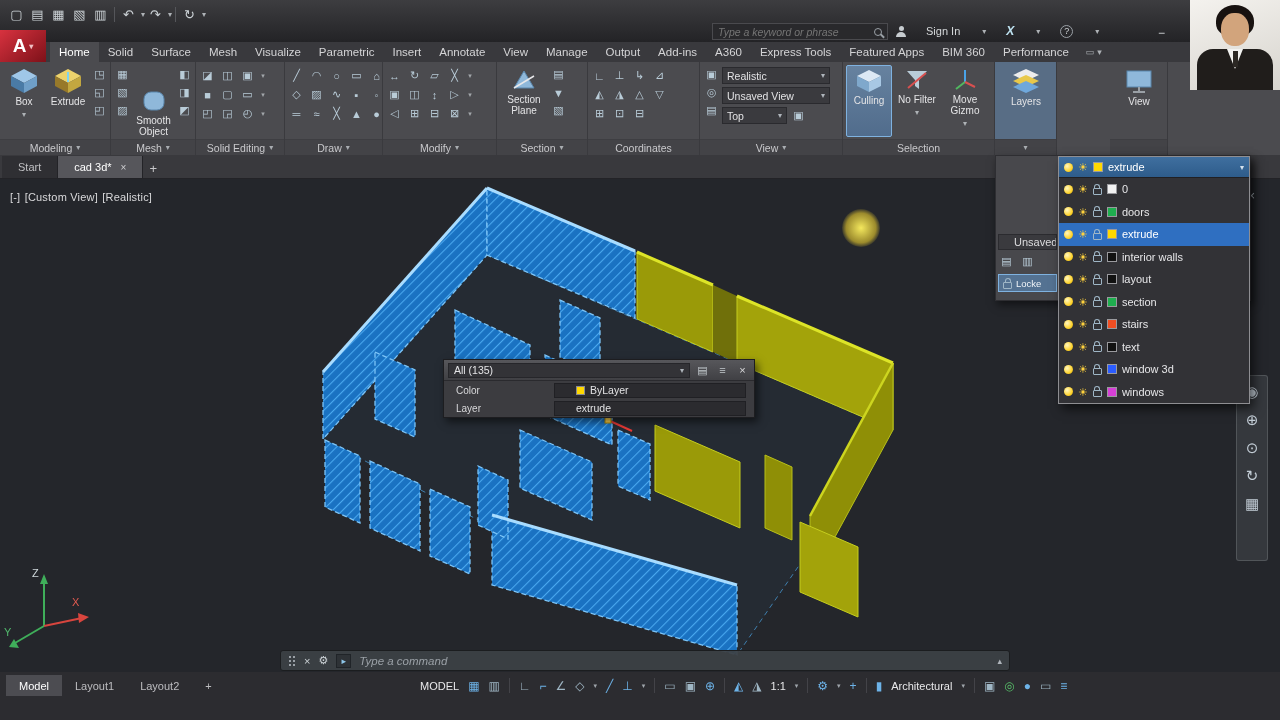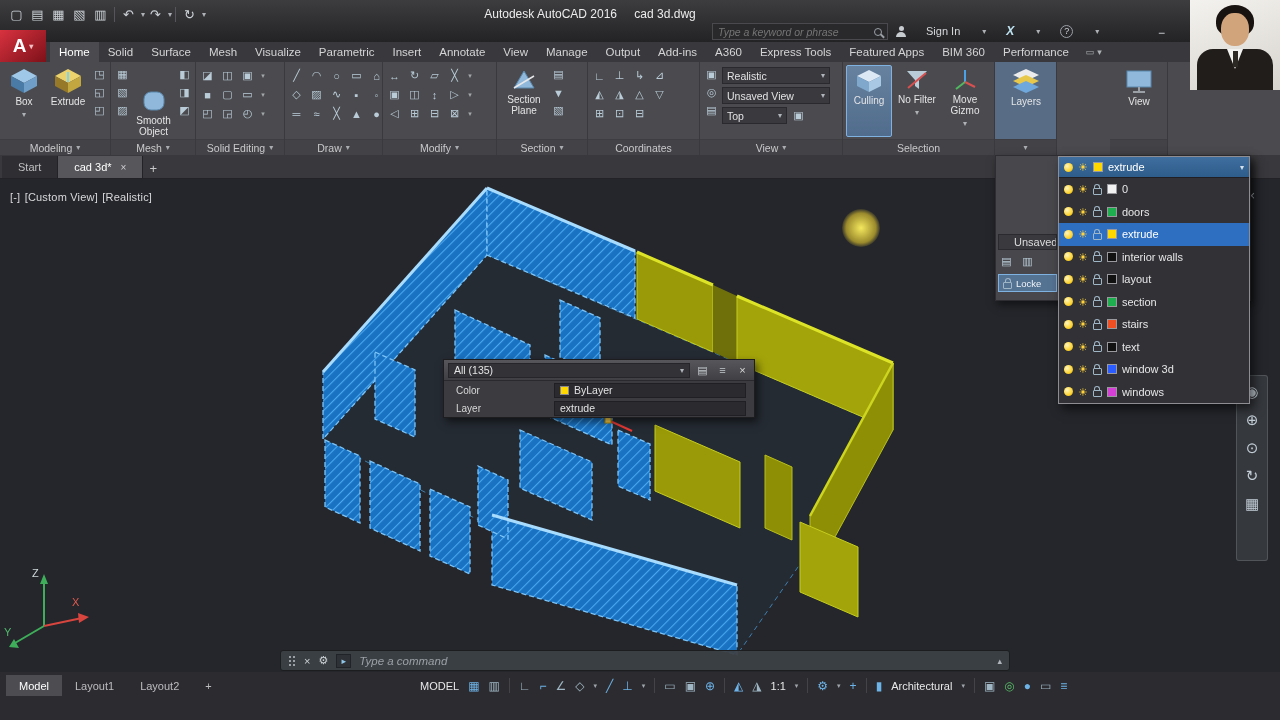--- a/index.html
+++ b/index.html
@@ -72,21 +72,21 @@
 
 
 .qprops{position:absolute;left:443px;top:180px;width:312px;background:#3c3c40;border:1px solid #1d1d20;box-shadow:3px 4px 8px rgba(0,0,0,.55);z-index:4;}
 .qp-head{height:21px;background:linear-gradient(#57575b,#404044);display:flex;align-items:center;padding:0 4px;gap:5px;border-bottom:1px solid #2a2a2e;}
 .qp-combo{flex:1;height:15px;background:#333337;border:1px solid #26262a;display:flex;align-items:center;padding:0 5px;color:#e4e4e6;font-size:10.5px;}
 .qp-combo .carr{margin-left:auto;font-size:8px;color:#aeb4ba;}
 .qp-hicon{width:15px;height:15px;display:flex;align-items:center;justify-content:center;color:#c3c9ce;font-size:11px;}
 .qp-x{width:15px;height:15px;display:flex;align-items:center;justify-content:center;color:#d8d8da;font-size:11px;}
 .qp-row{height:18px;display:flex;align-items:center;padding-left:12px;}
 .qp-label{width:98px;color:#d8d8da;font-size:10px;}
-.qp-val{flex:1;margin-right:8px;height:15px;background:#2b2b2f;border:1px solid #202024;display:flex;align-items:center;gap:5px;padding:0 5px;color:#e2e2e4;font-size:10.5px;}
+.qp-val{flex:1;margin-right:8px;height:15px;background:#2b2b2f;border:1px solid #202024;display:flex;align-items:center;gap:5px;padding:0 21px;color:#e2e2e4;font-size:10.5px;}
 .qp-sw{width:9px;height:9px;border:1px solid #8a8a8e;flex:none;}
 
 
 .cmdbar{position:absolute;left:280px;top:471px;width:730px;height:21px;background:rgba(60,64,68,.95);border:1px solid #1b1d1f;border-radius:3px;display:flex;align-items:center;padding:0 7px;gap:8px;z-index:3;}
 .grip{width:8px;height:12px;background:radial-gradient(circle,#9aa0a6 1px,transparent 1.3px);background-size:4px 4px;flex:none;}
 .cmd-i{color:#ccd2d6;font-size:11px;}
 .cmd-prompt-box{width:15px;height:14px;background:#2e3236;border:1px solid #202428;display:flex;align-items:center;justify-content:center;color:#8fc7ea;font-size:9px;}
 .cmd-text{color:#9aa0a6;font-style:italic;font-size:11.5px;}
 .cmd-up{margin-left:auto;color:#aeb4ba;font-size:9px;}
 
@@ -141,24 +141,20 @@
       <span class="qicon">▧</span>
       <span class="qicon">▥</span>
       <span class="qsep"></span>
       <span class="qicon">↶</span>
       <span class="qdrop">▾</span>
       <span class="qicon">↷</span>
       <span class="qdrop">▾</span>
       <span class="qsep"></span>
       <span class="qicon">↻</span>
       <span class="qdrop">▾</span>
-    </div>
-    <div class="title-center">
-      <span class="app">Autodesk AutoCAD 2016</span>
-      <span class="doc">cad 3d.dwg</span>
     </div>
     <div class="searchbox">
       <input type="text" placeholder="Type a keyword or phrase" style="">
       <span class="mag"></span>
     </div>
     <div class="tb-right">
       <span class="person"></span>
       <span style="font-size:11px;">Sign In</span>
       <span class="qdrop">▾</span>
       <span class="tb-x">X</span>

